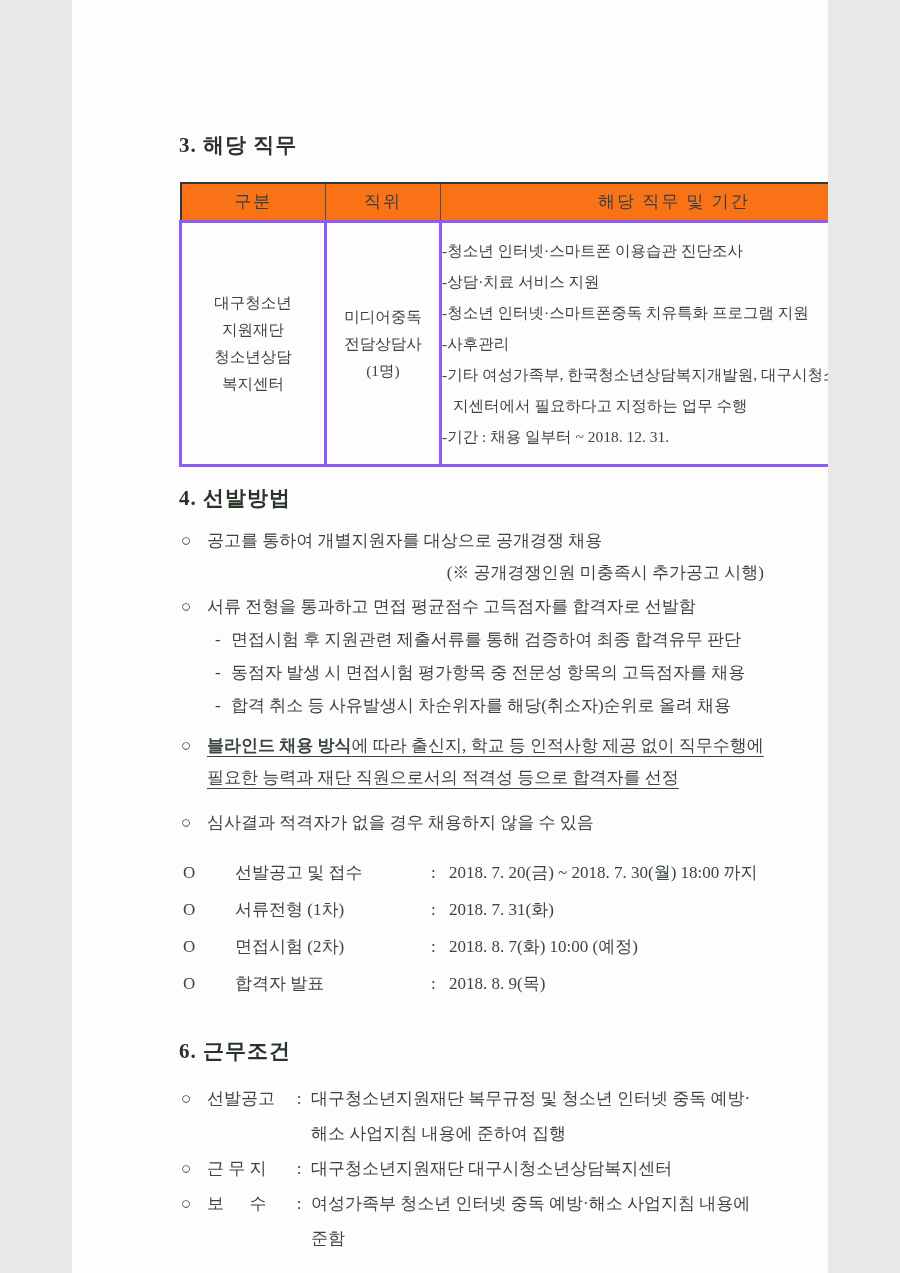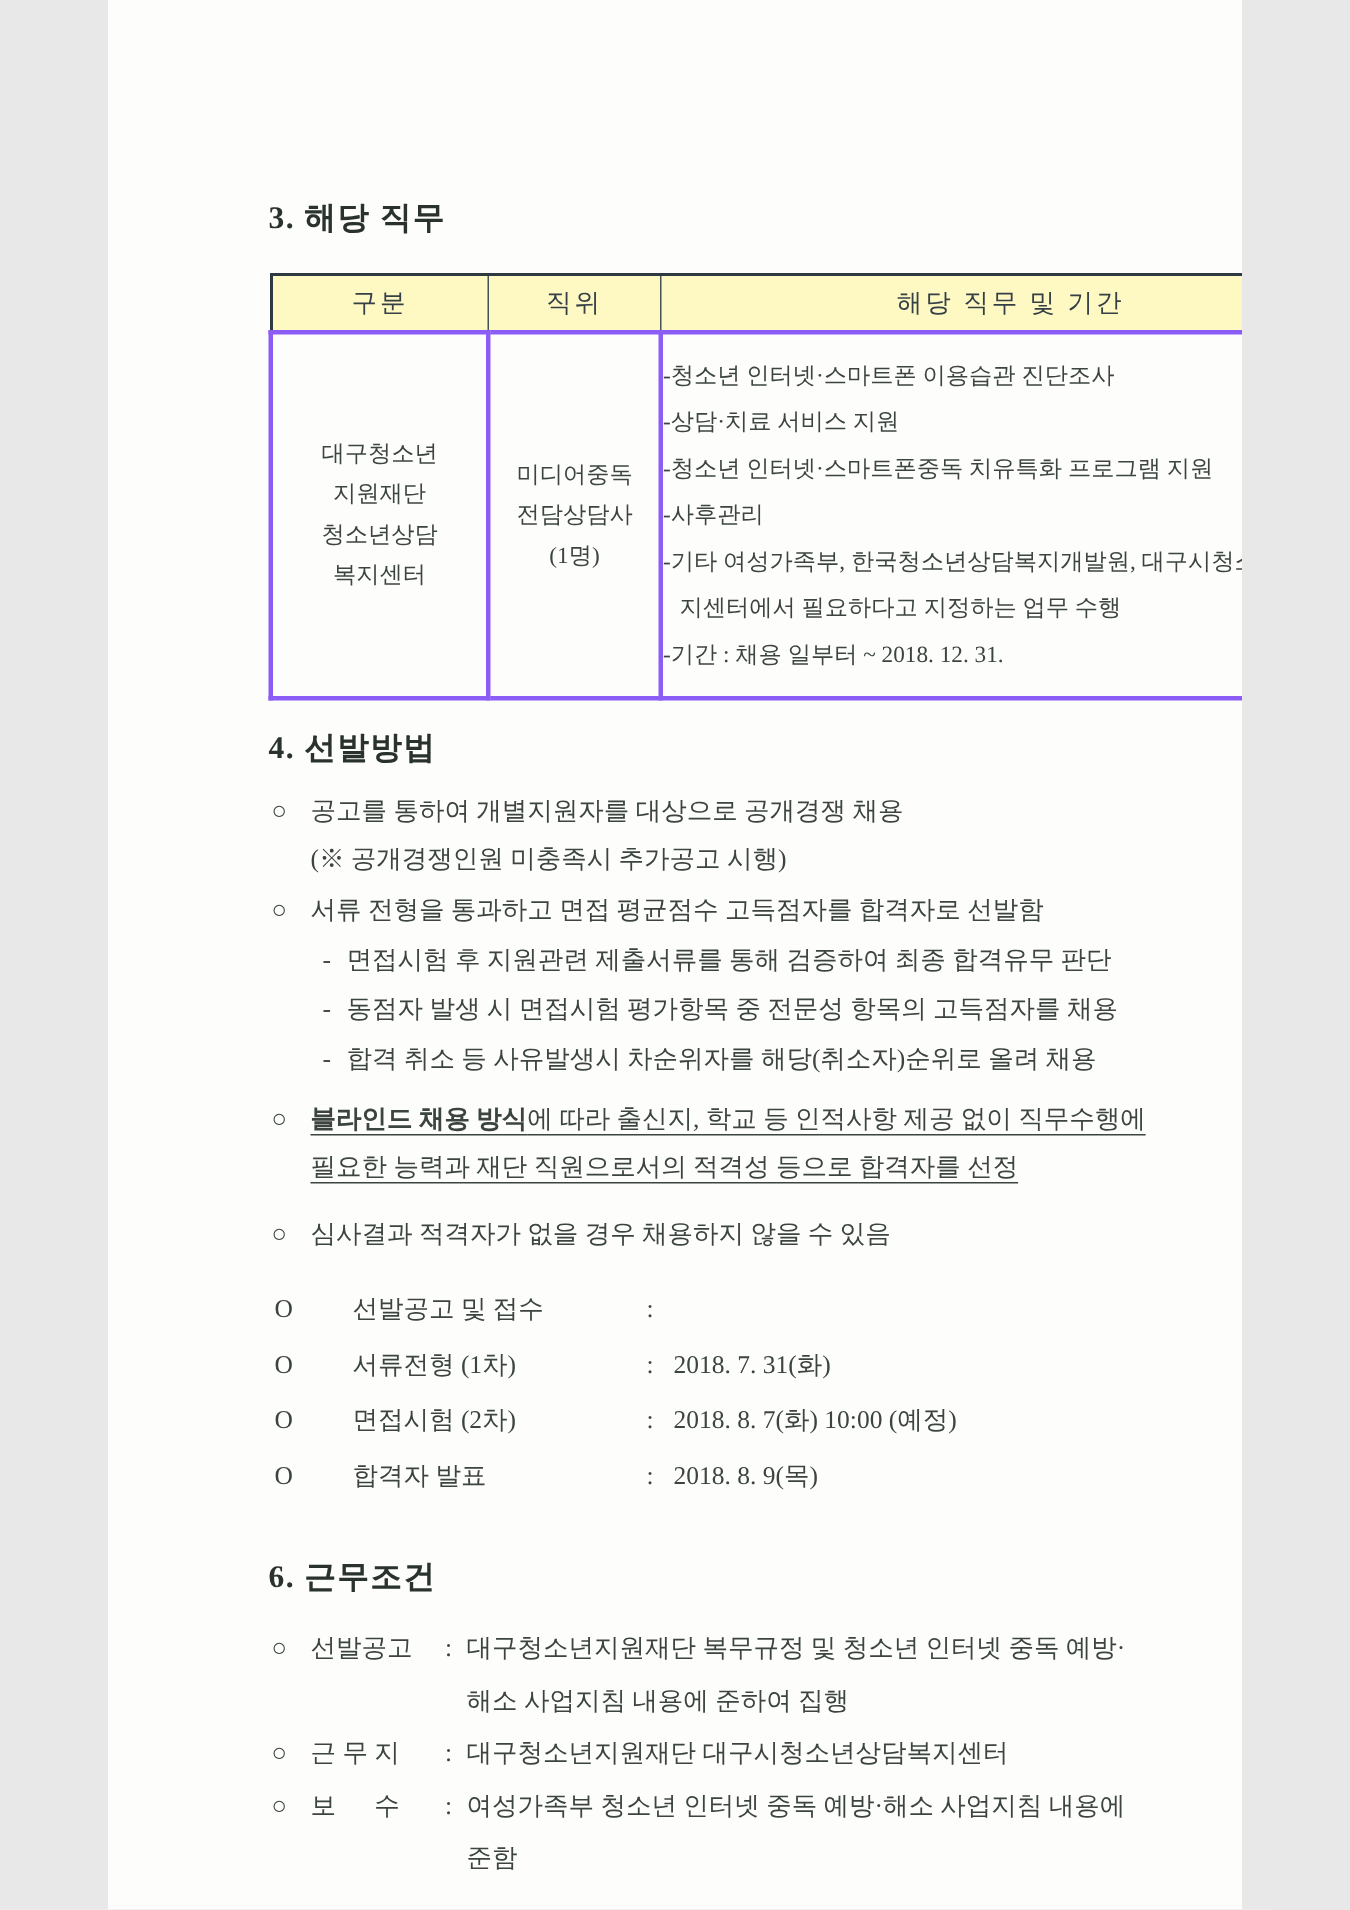--- a/index.html
+++ b/index.html
@@ -21,21 +21,21 @@
 
   
   table.duty {
     margin-top:22px;
     border-collapse:collapse;
     width:727px;
     table-layout:fixed;
     border:2px solid #2e3a42;
   }
   table.duty th {
-    background:#fef9c3;
+    background:#f97316;
     font-weight:normal;
     font-size:17px;
     letter-spacing:2px;
     color:#343f46;
     height:38px;
     border:1px solid #45535b;
     border-bottom:2px solid #2e3a42;
     text-align:center;
     vertical-align:middle;
   }
@@ -47,21 +47,21 @@
   }
   td.c-org, td.c-pos { text-align:center; line-height:27px; }
   td.c-duties { padding:12px 8px 12px 9px; }
   .duty-line { line-height:31px; padding-left:11px; text-indent:-11px; }
 
   
   .blist { margin-top:12px; font-size:17px; }
   .bi { display:flex; line-height:32px; margin-top:2px; }
   .mk { width:28px; flex:0 0 28px; text-align:left; padding-left:2px; }
   .bi-body { flex:1; }
-  .note { line-height:32px; }
+  .note { line-height:32px;text-align:right; }
   .di { display:flex; line-height:33px; padding-left:8px; }
   .dmk { width:16px; flex:0 0 16px; }
   .ul-item { text-decoration:underline; text-underline-offset:5px; }
   .bold { font-weight:bold; }
   .gap-sm { margin-top:8px; }
   .gap-md { margin-top:13px; }
 
   
   .sched { margin-top:15px; font-size:17px; }
   .srow { display:flex; line-height:37px; }
@@ -163,20 +163,21 @@
       <div class="bi-body">심사결과 적격자가 없을 경우 채용하지 않을 수 있음</div>
     </div>
   </div>
 
 
   <div class="sched">
     <div class="srow">
       <span class="smk">O</span>
       <span class="slabel">선발공고 및 접수</span>
       <span class="scolon">:</span>
+      <span class="sval">2018. 7. 20(금) ~ 2018. 7. 30(월) 18:00 까지</span>
     </div>
     <div class="srow">
       <span class="smk">O</span>
       <span class="slabel">서류전형 (1차)</span>
       <span class="scolon">:</span>
       <span class="sval">2018. 7. 31(화)</span>
     </div>
     <div class="srow">
       <span class="smk">O</span>
       <span class="slabel">면접시험 (2차)</span>

